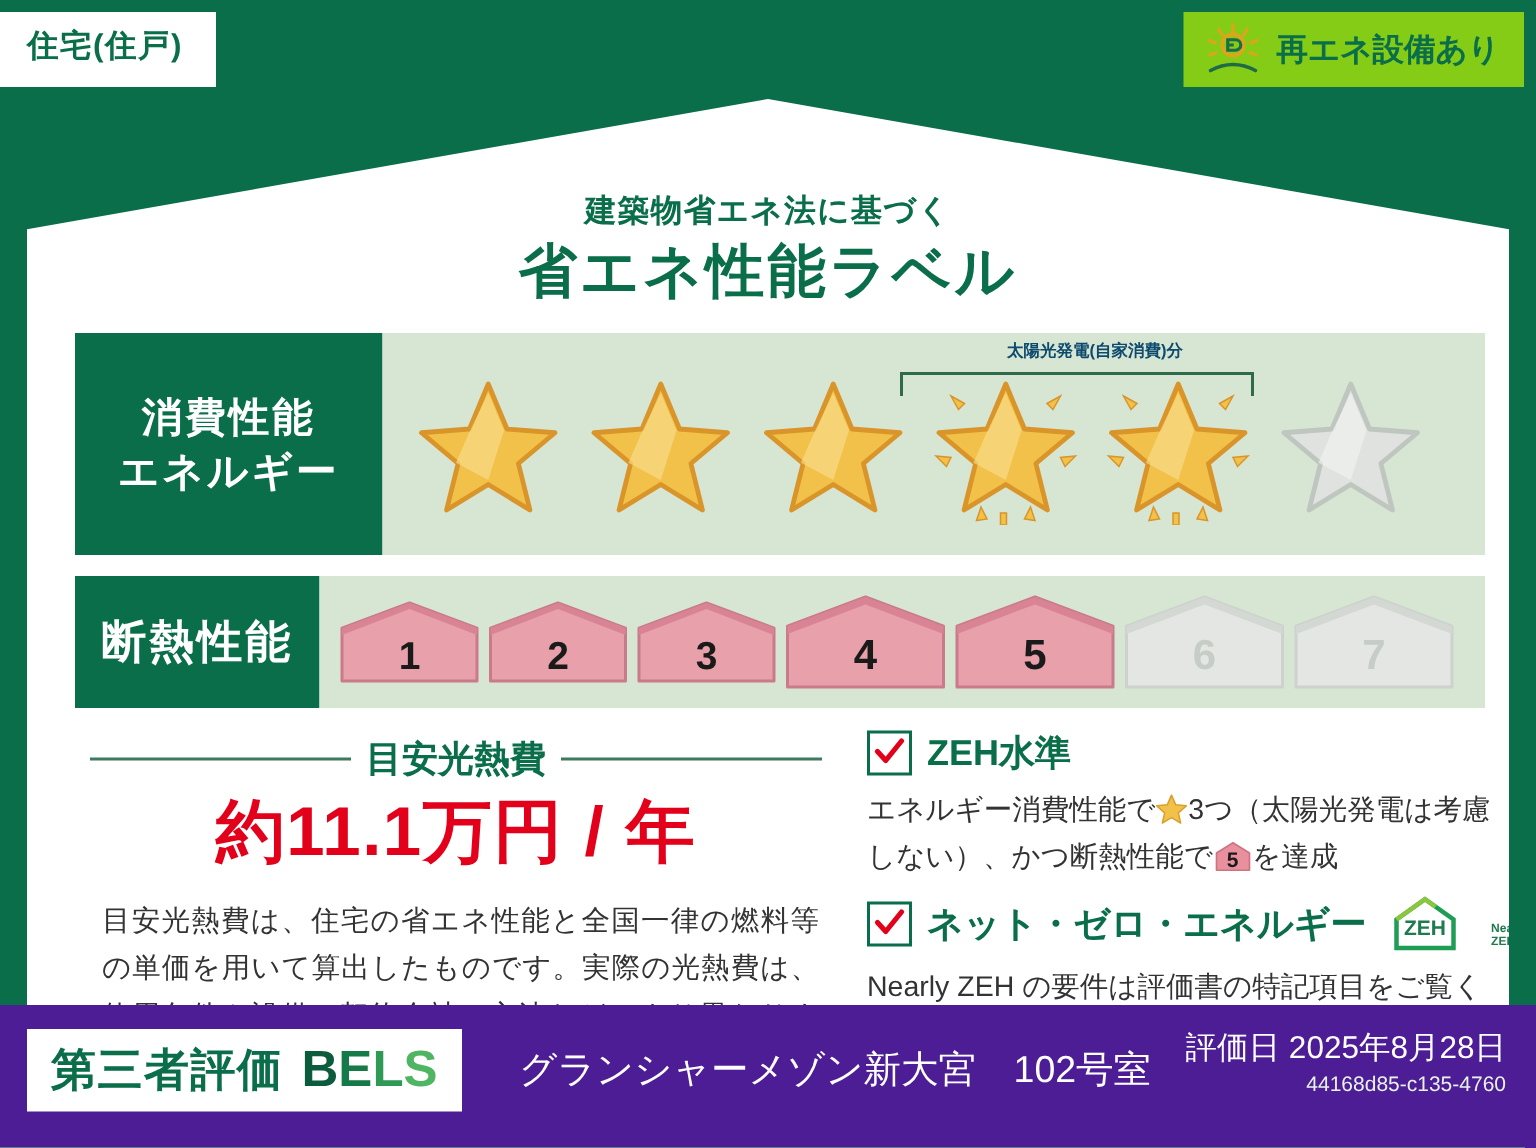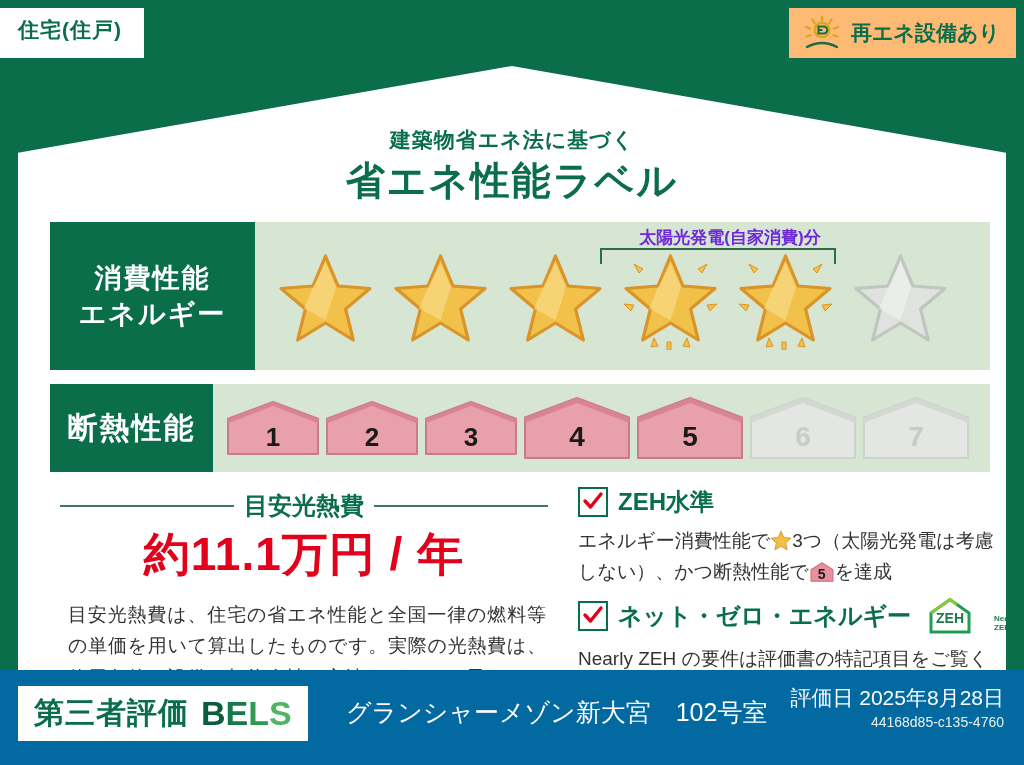--- a/index.html
+++ b/index.html
@@ -18,21 +18,21 @@
     background:#ffffff;
     padding:8px 22px 14px 18px;
     z-index:6;
   }
   .badge-left .txt{
     color:#0a6e4a;font-weight:bold;font-size:21px;letter-spacing:1px;
     white-space:nowrap;
   }
   .badge-right{
     position:absolute;right:8px;top:8px;
-    background:#fdba74;
+    background:#84cc16;
     padding:7px 16px 7px 12px;
     display:flex;align-items:center;gap:8px;
     z-index:6;
   }
   .badge-right .txt{
     color:#0a6e4a;font-weight:bold;font-size:21px;white-space:nowrap;
   }
   .sun-icon{width:42px;height:36px;flex:0 0 auto;}
 
   
@@ -75,21 +75,21 @@
   
   #energy-row{left:32px;top:156px;width:940px;height:148px;}
   #energy-row .row-label{width:205px;font-size:27px;line-height:1.35;}
   .stars-wrap{
     position:absolute;inset:0;display:flex;align-items:center;
     justify-content:flex-start;padding-left:14px;gap:2px;
   }
   .star{width:113px;height:108px;flex:0 0 auto;position:relative;}
   .solar-note{
     position:absolute;left:350px;top:4px;width:250px;text-align:center;
-    color:#6d28d9;font-weight:bold;font-size:17px;white-space:nowrap;
+    color:#0c4a6e;font-weight:bold;font-size:11px;white-space:nowrap;
   }
   .solar-bracket{
     position:absolute;left:345px;top:26px;width:232px;height:14px;
     border:2px solid #2f6b4a;border-bottom:none;
   }
 
   
   #insul-row{left:32px;top:318px;width:940px;height:88px;}
   #insul-row .row-label{width:163px;font-size:30px;}
   .houses-wrap{
@@ -147,21 +147,21 @@
   }
   .zeh-logo{display:inline-flex;align-items:flex-end;gap:21px;vertical-align:-8px;margin-left:6px;}
   .zeh-logo .nearly{
     font-size:8px;font-weight:bold;color:#1f7a4d;line-height:1.15;
     padding-bottom:4px;
   }
 
   
   .footer{
     position:absolute;left:0;bottom:0;width:100%;height:95px;
-    background:#0369a1;z-index:5;
+    background:#4c1d95;z-index:5;
   }
   .bels-box{
     position:absolute;left:18px;top:16px;
     background:#ffffff;padding:7px 16px;
     display:flex;align-items:center;gap:12px;
   }
   .bels-jp{color:#0a6e4a;font-weight:bold;font-size:30px;letter-spacing:1px;}
   .bels-en{font-weight:bold;font-size:34px;letter-spacing:0px;}
   .bels-en .b1{color:#0a5c3c;}
   .bels-en .b2{color:#157a47;}

